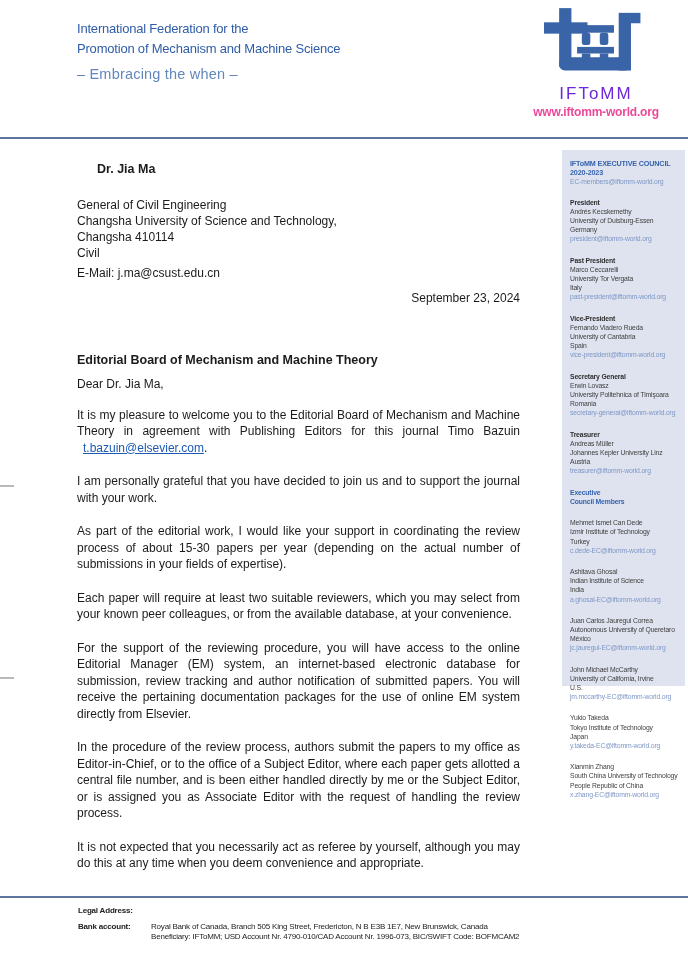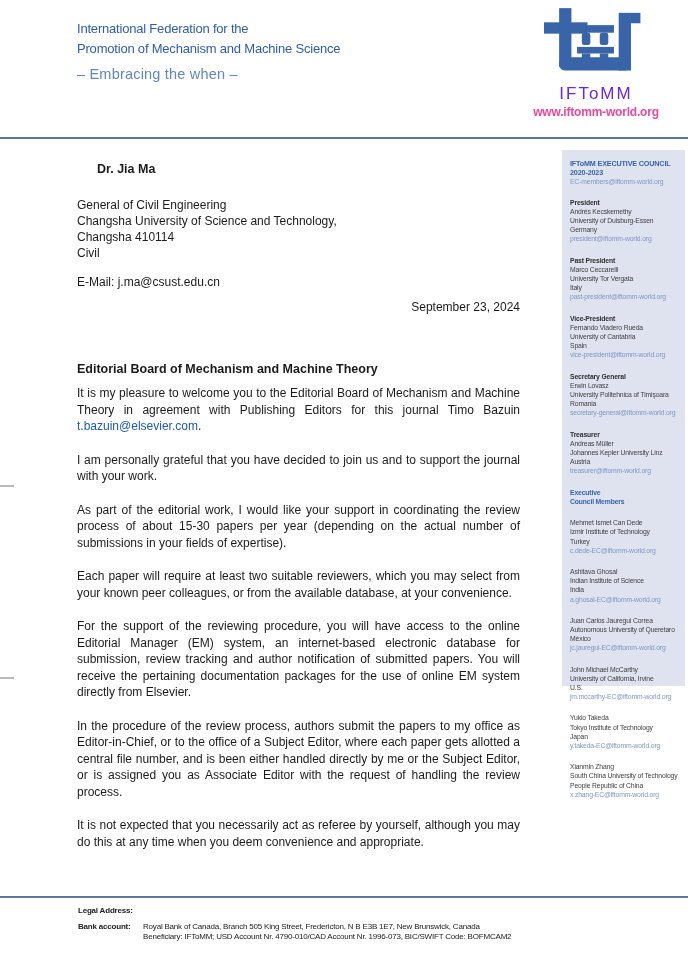--- a/index.html
+++ b/index.html
@@ -45,48 +45,48 @@
   .fold-1 { top: 485px; }
   .fold-2 { top: 677px; }
 
   
   .letter {
     position: absolute; left: 77px; top: 161px; width: 443px;
     font-size: 12px; line-height: 16.5px; color: #1b1b1b;
   }
   .recipient-name { font-weight: bold; font-size: 12.5px; margin-bottom: 19px; padding-left: 20px; }
   .addr-line { line-height: 16px; }
-  .email-line { margin-top: 13px; }
+  .email-line { margin-top: 4px; }
   .date-line { text-align: right; margin-top: 9px; }
   .subject { font-weight: bold; font-size: 12.5px; margin-top: 45px; margin-bottom: 8px; }
   .salutation { margin-bottom: 14px; }
   .para { text-align: justify; margin-bottom: 17px; }
   .para a {
-    color: #1d5ab4; cursor: pointer;
+    color: #1d5ab4; text-decoration: underline; cursor: pointer; margin-left: 6px;
   }
 
   
   .sidebar {
     position: absolute; left: 562px; top: 150px; width: 123px; height: 536px;
     background: #dee3ef; padding: 9px 7px 9px 8px;
     font-size: 6.8px; line-height: 9.2px; letter-spacing: -0.15px; color: #3f3f3f;
   }
   .sb-title { font-weight: bold; color: #3663ad; font-size: 7.2px; }
   .sb-mail { color: #7e97c6; margin-bottom: 11px; }
   .sb-block { margin-bottom: 12px; }
   .sb-role { font-weight: bold; color: #2e2e2e; }
   .sb-heading { font-weight: bold; color: #3663ad; margin: 2px 0 12px 0; }
   .sb-email { color: #7e97c6; cursor: pointer; }
 
   
   .footer {
     position: absolute; left: 78px; top: 906px; width: 560px;
     font-size: 8px; line-height: 10.5px; letter-spacing: -0.2px; color: #222;
   }
-  .frow { display: flex; margin-bottom: 5px; }
+  .frow { display: flex; margin-bottom: 5px; gap: 8px; }
   .flabel { width: 57px; flex: 0 0 57px; font-weight: bold; }
   .fval { padding-left: 8px; }
 </style>
 </head>
 <body>
 
 <div class="page">
 
   <div class="org-title">
     <div>International Federation for the</div>
@@ -120,20 +120,21 @@
 
   <div class="letter">
     <div class="recipient-name">Dr. Jia Ma</div>
     <div class="addr-line">General of Civil Engineering</div>
     <div class="addr-line">Changsha University of Science and Technology,</div>
     <div class="addr-line">Changsha 410114</div>
     <div class="addr-line">Civil</div>
     <div class="email-line">E-Mail: j.ma@csust.edu.cn</div>
     <div class="date-line">September 23, 2024</div>
     <div class="subject">Editorial Board of Mechanism and Machine Theory</div>
+    <div class="salutation">Dear Dr. Jia Ma,</div>
 
     <p class="para"><span>It is my pleasure to welcome you to the Editorial Board of Mechanism and Machine Theory in agreement with Publishing Editors for this journal Timo Bazuin </span><a>t.bazuin@elsevier.com</a><span>.</span></p>
 
     <p class="para">I am personally grateful that you have decided to join us and to support the journal with your work.</p>
     <p class="para">As part of the editorial work, I would like your support in coordinating the review process of about 15-30 papers per year (depending  on the  actual  number  of submissions in your fields of expertise).</p>
     <p class="para">Each paper will require at least two suitable reviewers, which you may select from your known peer colleagues, or from the available database, at your convenience.</p>
     <p class="para">For the support of the reviewing procedure, you will have access to the online Editorial Manager (EM) system, an internet-based electronic database for submission, review tracking and author notification of submitted papers. You will receive the pertaining documentation packages for the use of online EM system directly from Elsevier.</p>
     <p class="para">In the procedure of the review process, authors submit the papers to my office as Editor-in-Chief, or to the office of a Subject Editor, where each paper gets allotted a central file number, and is been either handled directly by me or the Subject Editor, or is assigned you as Associate Editor with the request of handling the review process.</p>
     <p class="para">It is not expected that you necessarily act as referee by yourself, although you may do this at any time when you deem convenience and appropriate.</p>
   </div>

